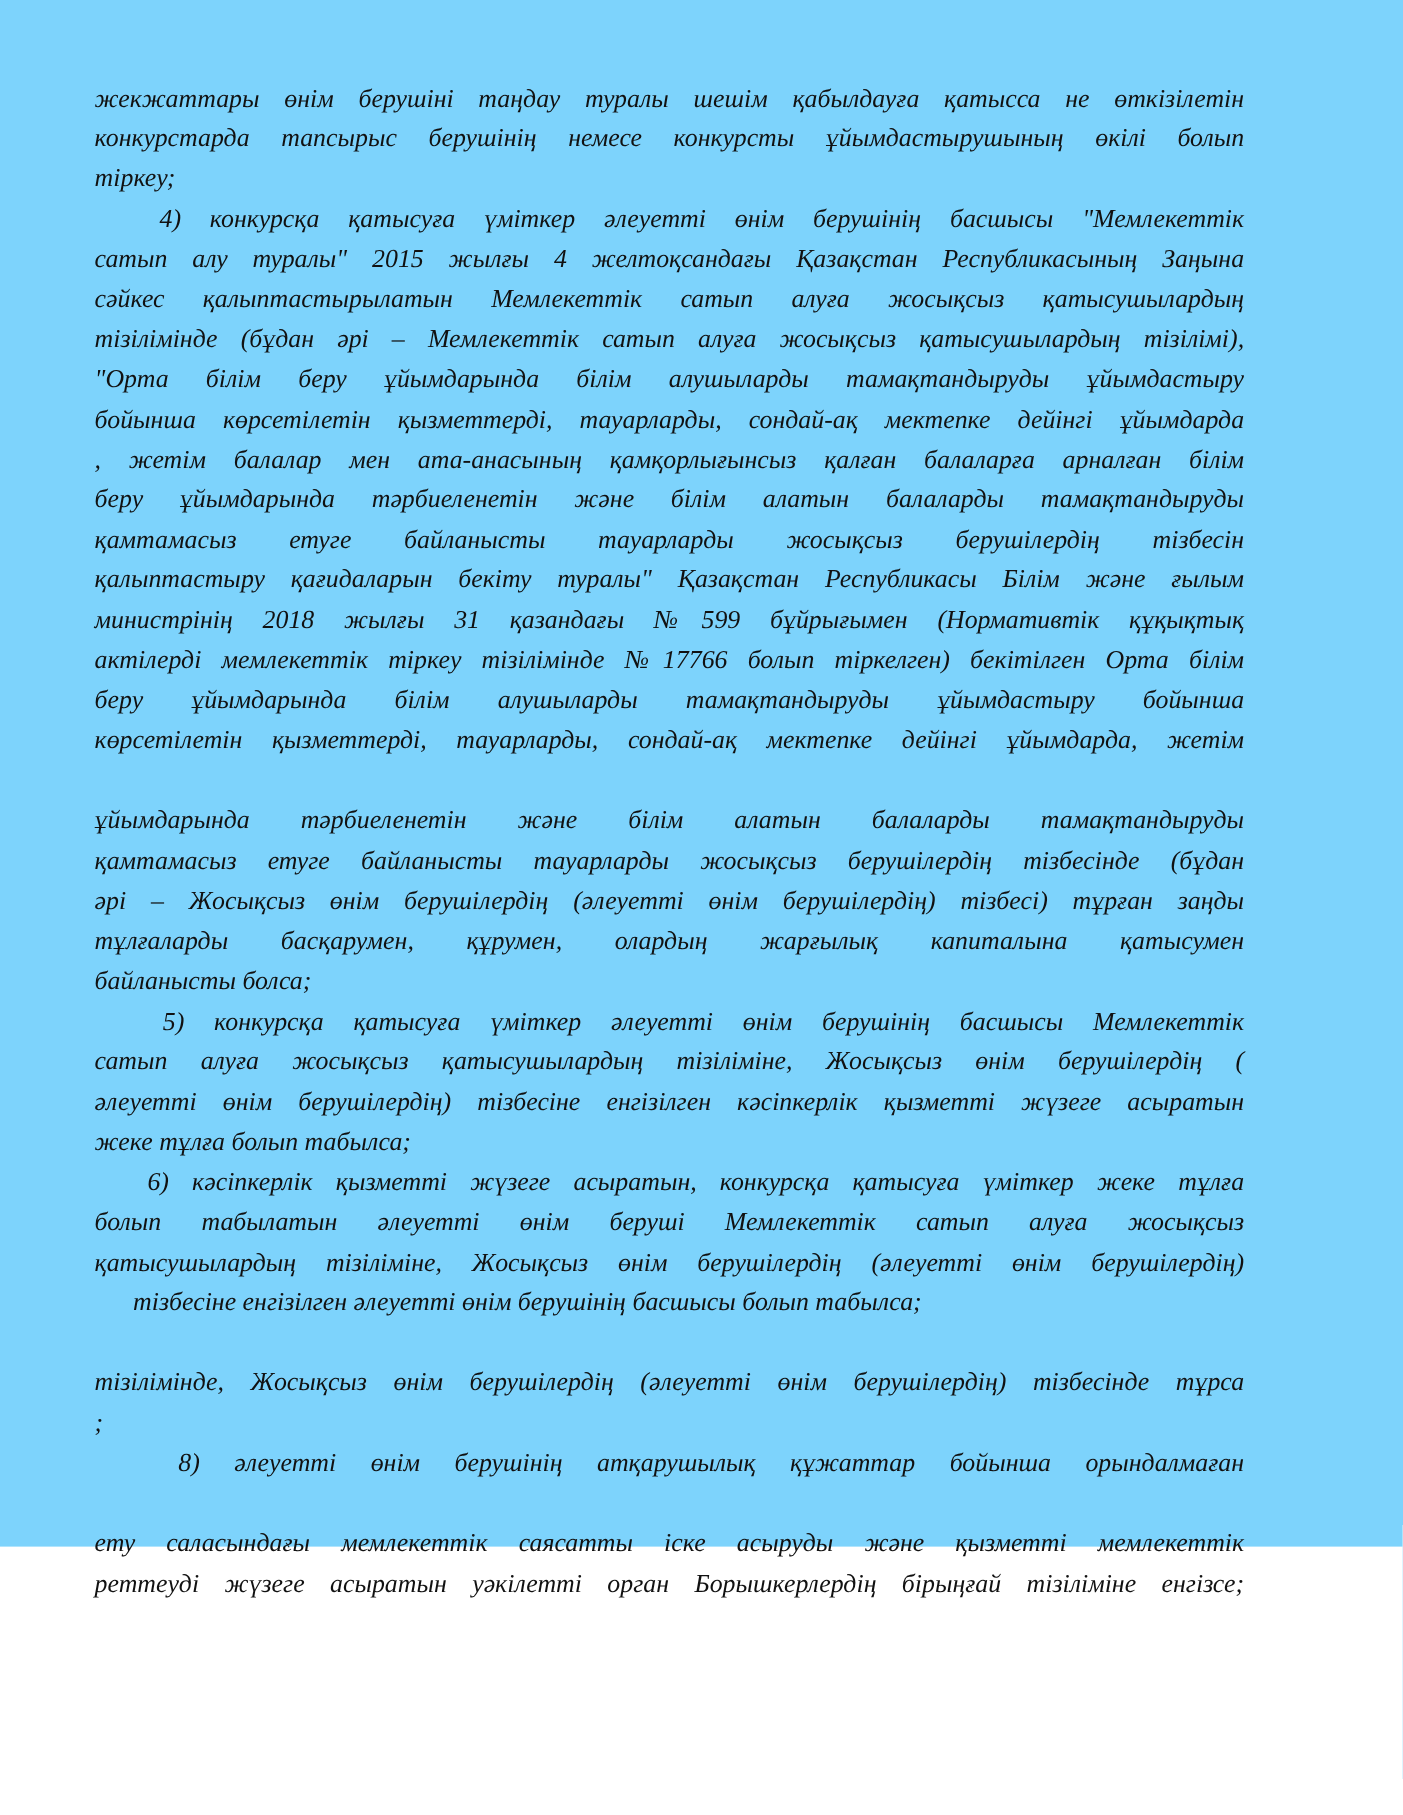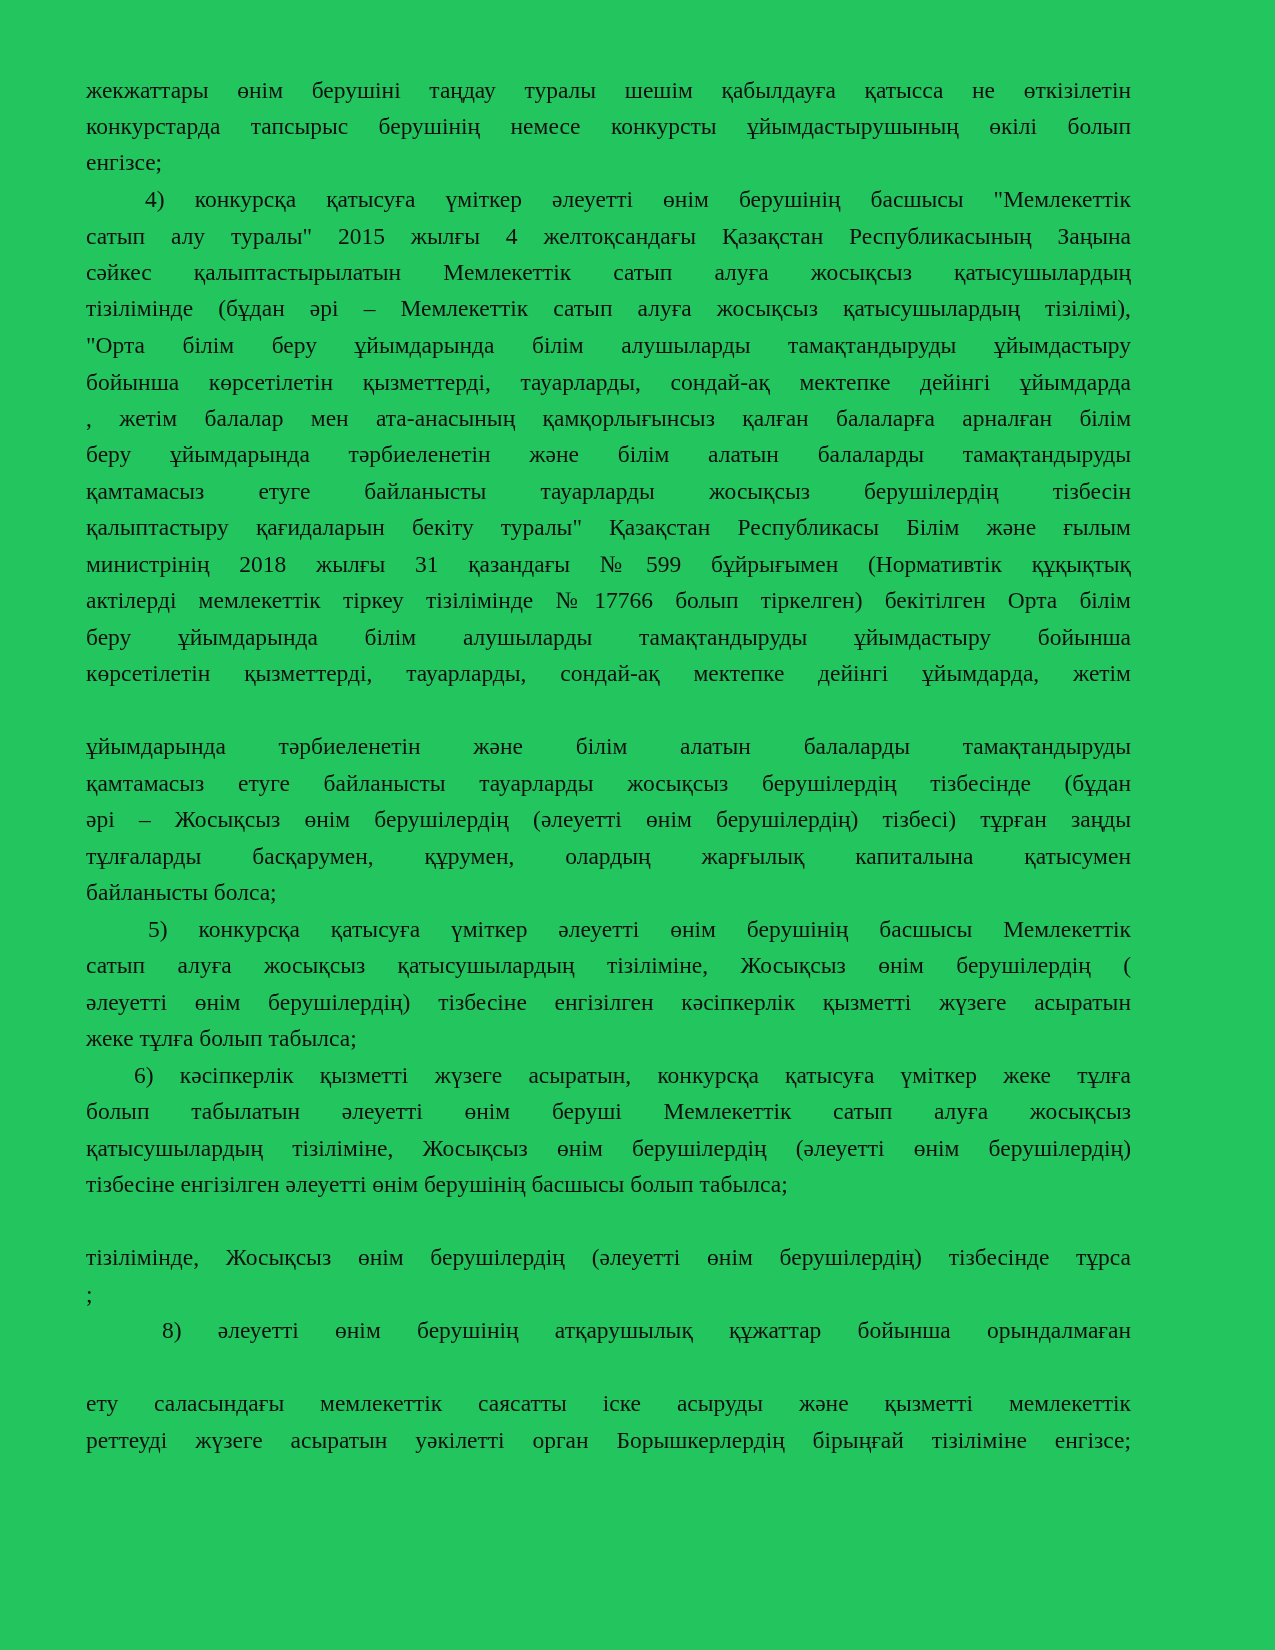--- a/index.html
+++ b/index.html
@@ -1,19 +1,20 @@
 <!DOCTYPE html>
 <html><head>
 <meta charset="utf-8">
 <style>
   html, body { margin: 0; padding: 0; background: #ffffff; }
   body { width: 1275px; height: 1650px; position: relative; overflow: hidden; }
   .page {
-    position: absolute; left: 0; top: 0; width: 1275px; height: 1650px;
-    background: #22c55e;
+    position: absolute; left: 0; top: 0; width: 1275px; height: 1406px;
+    background: #7dd3fc;
+    font-style: italic;
   }
   .line {
     position: absolute;
     left: 86px;
     width: 1045px;
     height: 36px;
     font-family: "Liberation Serif", "DejaVu Serif", serif;
     font-size: 23.5px;
     line-height: 36px;
     color: #111111;
@@ -27,21 +28,21 @@
   .line.indent-c { left: 134px; width: 997px; }
   .line.indent-d { left: 148px; width: 983px; }
   .line.indent-e { left: 162px; width: 969px; }
 </style>
 </head>
 <body>
 
 <div class="page" id="page">
     <div class="line" style="top: 72px;">жекжаттары өнім берушіні таңдау туралы шешім қабылдауға қатысса не өткізілетін</div>
     <div class="line" style="top: 108px;">конкурстарда тапсырыс берушінің немесе конкурсты ұйымдастырушының өкілі болып</div>
-    <div class="line last" style="top: 144px;">енгізсе;</div>
+    <div class="line last" style="top: 144px;">тіркеу;</div>
     <div class="line indent-a" style="top: 181px;">4) конкурсқа қатысуға үміткер әлеуетті өнім берушінің басшысы "Мемлекеттік</div>
     <div class="line" style="top: 218px;">сатып алу туралы" 2015 жылғы 4 желтоқсандағы Қазақстан Республикасының Заңына</div>
     <div class="line" style="top: 254px;">сәйкес қалыптастырылатын Мемлекеттік сатып алуға жосықсыз қатысушылардың</div>
     <div class="line" style="top: 290px;">тізілімінде (бұдан әрі – Мемлекеттік сатып алуға жосықсыз қатысушылардың тізілімі),</div>
     <div class="line" style="top: 327px;">"Орта білім беру ұйымдарында білім алушыларды тамақтандыруды ұйымдастыру</div>
     <div class="line" style="top: 364px;">бойынша көрсетілетін қызметтерді, тауарларды, сондай-ақ мектепке дейінгі ұйымдарда</div>
     <div class="line" style="top: 436px;">беру ұйымдарында тәрбиеленетін және білім алатын балаларды тамақтандыруды</div>
     <div class="line" style="top: 400px;">, жетім балалар мен ата-анасының қамқорлығынсыз қалған балаларға арналған білім</div>
     <div class="line" style="top: 473px;">қамтамасыз етуге байланысты тауарларды жосықсыз берушілердің тізбесін</div>
     <div class="line" style="top: 509px;">қалыптастыру қағидаларын бекіту туралы" Қазақстан Республикасы Білім және ғылым</div>
@@ -54,19 +55,19 @@
     <div class="line" style="top: 801px;">әрі – Жосықсыз өнім берушілердің (әлеуетті өнім берушілердің) тізбесі) тұрған заңды</div>
     <div class="line" style="top: 838px;">тұлғаларды басқарумен, құрумен, олардың жарғылық капиталына қатысумен</div>
     <div class="line last" style="top: 874px;">байланысты болса;</div>
     <div class="line indent-b" style="top: 911px;">5) конкурсқа қатысуға үміткер әлеуетті өнім берушінің басшысы Мемлекеттік</div>
     <div class="line" style="top: 947px;">сатып алуға жосықсыз қатысушылардың тізіліміне, Жосықсыз өнім берушілердің (</div>
     <div class="line" style="top: 984px;">әлеуетті өнім берушілердің) тізбесіне енгізілген кәсіпкерлік қызметті жүзеге асыратын</div>
     <div class="line last" style="top: 1020px;">жеке тұлға болып табылса;</div>
     <div class="line indent-c" style="top: 1057px;">6) кәсіпкерлік қызметті жүзеге асыратын, конкурсқа қатысуға үміткер жеке тұлға</div>
     <div class="line" style="top: 1130px;">қатысушылардың тізіліміне, Жосықсыз өнім берушілердің (әлеуетті өнім берушілердің)</div>
     <div class="line" style="top: 1093px;">болып табылатын әлеуетті өнім беруші Мемлекеттік сатып алуға жосықсыз</div>
-    <div class="line last" style="top: 1166px;">тізбесіне енгізілген әлеуетті өнім берушінің басшысы болып табылса;</div>
+    <div class="line last" style="top: 1166px; margin-left: 35px;">тізбесіне енгізілген әлеуетті өнім берушінің басшысы болып табылса;</div>
     <div class="line" style="top: 1239px;">тізілімінде, Жосықсыз өнім берушілердің (әлеуетті өнім берушілердің) тізбесінде тұрса</div>
     <div class="line last" style="top: 1276px;">;</div>
     <div class="line indent-e" style="top: 1312px;">8) әлеуетті өнім берушінің атқарушылық құжаттар бойынша орындалмаған</div>
     <div class="line" style="top: 1385px;">ету саласындағы мемлекеттік саясатты іске асыруды және қызметті мемлекеттік</div>
     <div class="line" style="top: 1422px;">реттеуді жүзеге асыратын уәкілетті орган Борышкерлердің бірыңғай тізіліміне енгізсе;</div>
   </div>
 
 </body></html>

